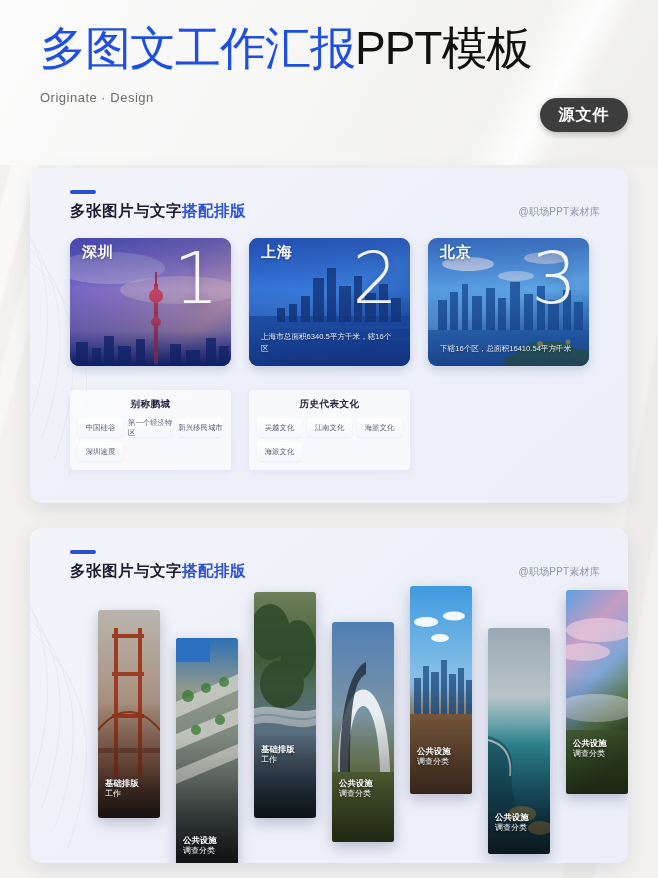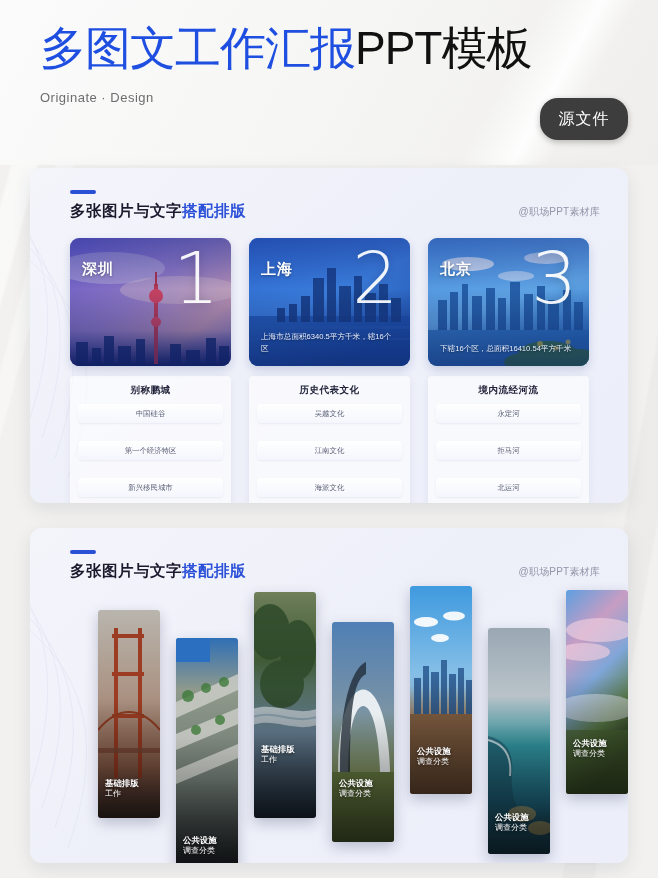--- a/index.html
+++ b/index.html
@@ -25,23 +25,23 @@
   .header-wave{ position:absolute; right:-40px; top:-30px; width:320px; height:260px;
     background:linear-gradient(115deg, rgba(255,255,255,0) 40%, rgba(255,255,255,.9) 52%, rgba(255,255,255,0) 60%);
     transform:rotate(4deg); }
   .hero-title{ position:absolute; left:40px; top:25px; font-size:46px; font-weight:400;
     letter-spacing:-1px; white-space:nowrap; line-height:1; color:#111; }
   .hero-title .blue{ color:#1f4fe0; }
   .hero-sub{ position:absolute; left:40px; top:90px; font-size:13px; color:#6d6d6d;
              letter-spacing:.5px; font-weight:400; }
   .hero-tags{ position:absolute; left:40px; top:122px; font-size:15px; font-weight:700;
               color:#222; letter-spacing:.8px; }
-  .src-badge{ position:absolute; right:30px; top:98px; width:88px; height:42px;
+  .src-badge{ position:absolute; right:30px; top:98px; width:88px; height:34px;
     background:#3d3d3d; color:#fff; border-radius:18px; display:flex; align-items:center;
-    justify-content:center; font-size:16px; font-weight:400; letter-spacing:1px;
+    justify-content:center; font-size:16px; font-weight:700; letter-spacing:1px;
     box-shadow:0 2px 6px rgba(0,0,0,.25); cursor:pointer; }
 
   
   .panel{ position:absolute; left:30px; width:598px; border-radius:12px; overflow:hidden;
     background:linear-gradient(140deg,#f4f5fb 0%,#eef0f9 45%,#eceffa 100%);
     box-shadow:0 6px 18px rgba(40,50,90,.10); }
   .panel-1{ top:168px; height:335px; }
   .panel-2{ top:528px; height:335px; }
   .panel-deco{ position:absolute; left:-60px; top:-20px; width:260px; height:380px; opacity:.55;
     pointer-events:none; }
@@ -55,34 +55,34 @@
               letter-spacing:.2px; }
 
   
   .cards{ position:absolute; left:40px; top:70px; width:520px; display:flex; gap:18px; }
   .col{ width:161px; }
   .city-card{ position:relative; height:128px; border-radius:9px; overflow:hidden;
               box-shadow:0 4px 10px rgba(30,50,120,.18); cursor:pointer; }
   .city-img{ position:absolute; inset:0; }
   .city-shade{ position:absolute; inset:0;
     background:linear-gradient(180deg, rgba(20,40,130,.45) 0%, rgba(20,40,130,.1) 40%, rgba(10,25,90,.55) 100%); }
-  .city-name{ position:absolute; left:12px; top:22px; color:#fff; font-size:15px;
+  .city-name{ position:absolute; left:12px; top:5px; color:#fff; font-size:15px;
               font-weight:700; letter-spacing:1px; text-shadow:0 1px 3px rgba(0,0,0,.35); }
   .city-num{ position:absolute; right:14px; top:4px; color:rgba(255,255,255,.93);
     font-size:72px; font-weight:300; line-height:1; letter-spacing:-2px;
     text-shadow:0 2px 8px rgba(0,0,0,.18); font-family:"DejaVu Sans",sans-serif; }
   .city-desc{ position:absolute; left:12px; right:12px; bottom:11px; color:#eaf0ff;
     font-size:7.6px; line-height:1.55; text-shadow:0 1px 2px rgba(0,0,0,.45); }
 
   
-  .tag-block{ margin-top:10px; background:rgba(255,255,255,.62); border-radius:4px;
+  .tag-block{ margin-top:24px; background:rgba(255,255,255,.62); border-radius:4px;
               padding:8px 8px 9px; box-shadow:0 2px 7px rgba(60,70,130,.07); }
   .tag-head{ text-align:center; font-size:9.5px; font-weight:700; color:#20223a;
              letter-spacing:.5px; margin-bottom:7px; }
-  .tag-grid{ display:grid; grid-template-columns:1fr; gap:18px; }
+  .tag-grid{ display:grid; grid-template-columns:1fr 1fr 1fr; gap:5px; }
   .tag{ background:linear-gradient(180deg,#ffffff,#f4f6fd); border-radius:4px; height:19px;
     display:flex; align-items:center; justify-content:center; font-size:7.4px; color:#5c6176;
     box-shadow:0 1px 2px rgba(50,60,110,.08); cursor:pointer; }
 
   
   .strips{ position:absolute; left:46px; top:56px; width:560px; height:270px; }
   .strip{ position:absolute; width:62px; border-radius:3px; overflow:hidden;
           box-shadow:0 5px 14px rgba(30,40,80,.26); cursor:pointer; }
   .strip-img{ position:absolute; inset:0; }
   .strip-shade{ position:absolute; inset:0;
@@ -265,29 +265,20 @@
                 <circle cx="128" cy="110" r="2.5"></circle>
                 <circle cx="140" cy="104" r="2.5"></circle>
             </g>
           </svg>
           <div class="city-shade"></div>
           <div class="city-name">北京</div>
           <div class="city-num">3</div>
           <div class="city-desc">下辖16个区，总面积16410.54平方千米</div>
         </div>
 
-        <div class="tag-block">
-          <div class="tag-head">境内流经河流</div>
-          <div class="tag-grid">
-            <div class="tag">永定河</div>
-            <div class="tag">拒马河</div>
-            <div class="tag">北运河</div>
-            <div class="tag">潮白河</div>
-          </div>
-        </div>
       </div>
 
     </div>
   </div>
 
   <div class="panel panel-2">
     <svg class="panel-deco" viewBox="0 0 260 380">
       <g fill="none" stroke="#c9cfe6" stroke-width="0.7" opacity="0.7">
         <path d="M-10 20 C70 70 100 160 60 280"></path>
         <path d="M-10 40 C80 90 115 175 72 300"></path>

